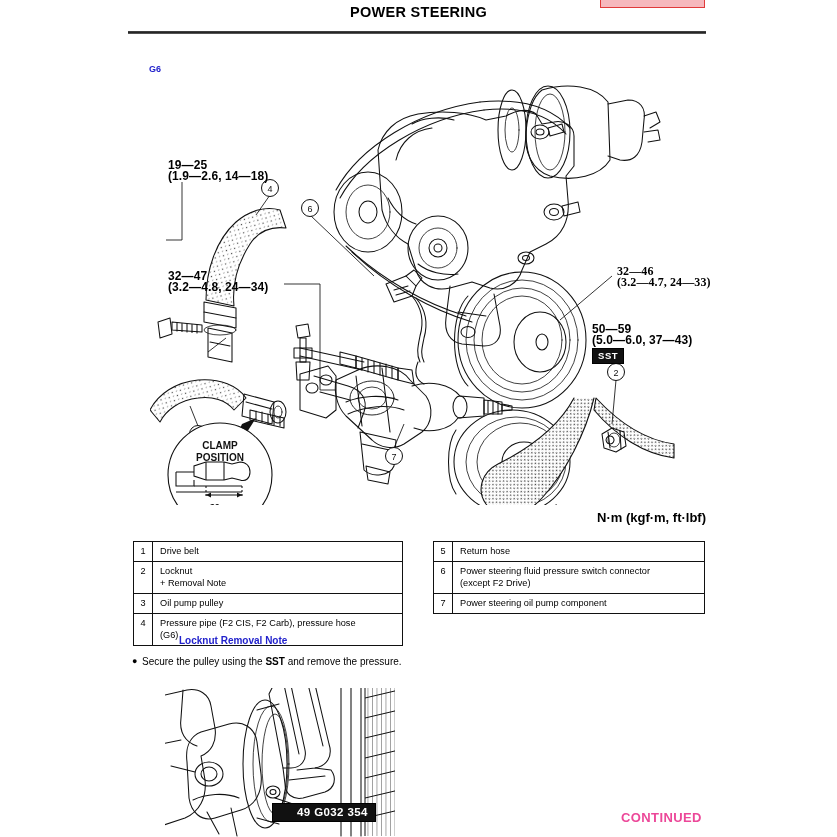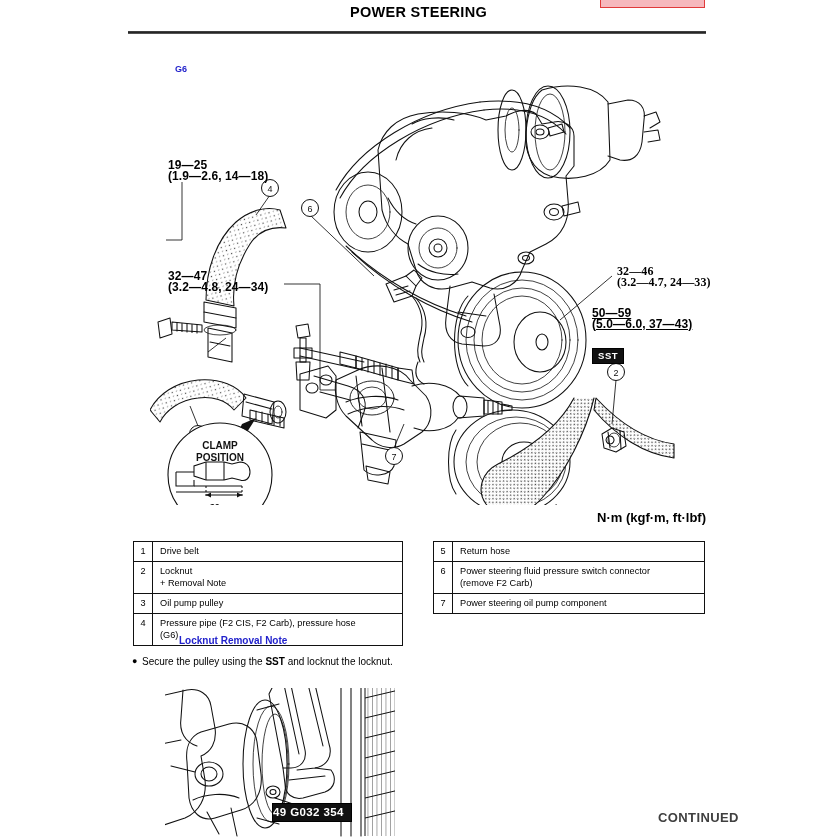--- a/index.html
+++ b/index.html
@@ -56,21 +56,21 @@
     font-weight: bold;
     color: #d01020;
     text-align: center;
     line-height: 11px;
     letter-spacing: 0.5px;
   }
 
   #engine-code {
     position: absolute;
     top: 64px;
-    left: 175px;
+    left: 149px;
     font-size: 9px;
     font-weight: bold;
     color: #2222cc;
   }
 
   
   #exploded-diagram {
     position: absolute;
     top: 80px;
     left: 150px;
@@ -83,21 +83,21 @@
     position: absolute;
     font-size: 12px;
     font-weight: bold;
     line-height: 10.5px;
     white-space: nowrap;
     letter-spacing: 0.1px;
   }
   #torque-19-25 { top: 160px; left: 168px; }
   #torque-32-47 { top: 271px; left: 168px; }
   #torque-32-46 { top: 266px; left: 617px; font-family: Liberation Serif, serif; }
-  #torque-50-59 { top: 308px; left: 592px; text-decoration: underline; }
+  #torque-50-59 { top: 324px; left: 592px; }
 
   .sst-badge {
     position: absolute;
     background: #111;
     color: #fff;
     font-size: 9.5px;
     font-weight: bold;
     padding: 1px 5px 2px 5px;
     letter-spacing: 0.6px;
     border: 1px solid #000;
@@ -172,32 +172,32 @@
   }
   #locknut-diagram svg { display: block; }
   #sst-part-number {
     position: absolute;
     top: 803px;
     left: 272px;
     background: #111;
     color: #fff;
     font-size: 11.5px;
     font-weight: bold;
-    padding: 2px 7px 3px 0;
+    padding: 2px 7px 3px 24px;
     letter-spacing: 0.4px;
     border: 1px solid #000;
   }
 
   #continued-label {
     position: absolute;
     top: 810px;
-    left: 658px;
+    left: 621px;
     font-size: 13px;
     font-weight: bold;
-    color: #404040;
+    color: #ec4899;
     letter-spacing: 0.4px;
   }
 
   
   text.callout { font-family: "Liberation Sans", sans-serif; font-size: 9px; }
 </style>
 </head>
 <body>
 
 <div class="page">
@@ -511,35 +511,35 @@
       <tr>
         <td class="num">5</td>
         <td>
           <span>Return hose</span>
         </td>
       </tr>
       <tr>
         <td class="num">6</td>
         <td>
           <span>Power steering fluid pressure switch connector</span>
-          <span class="sub-line">(remove F2 Carb)</span>
+          <span class="sub-line">(except F2 Drive)</span>
         </td>
       </tr>
       <tr>
         <td class="num">7</td>
         <td>
           <span>Power steering oil pump component</span>
         </td>
       </tr>
     </tbody>
   </table>
 
   <div id="removal-note-heading">Locknut Removal Note</div>
   <div id="removal-note-body">
-    <span class="bullet">●</span><span>Secure the pulley using the </span><b>SST</b><span> and locknut the locknut.</span>
+    <span class="bullet">●</span><span>Secure the pulley using the </span><b>SST</b><span> and remove the pressure.</span>
   </div>
 
   <div id="locknut-diagram">
     <svg width="230" height="149" viewBox="0 0 230 149" xmlns="http://www.w3.org/2000/svg">
       <defs>
         <pattern id="finPat" width="4.5" height="4.5" patternUnits="userSpaceOnUse">
           <rect width="4.5" height="4.5" fill="#fff"></rect>
           <line x1="0" y1="0" x2="0" y2="4.5" stroke="#222" stroke-width="0.8"></line>
         </pattern>
       </defs>

